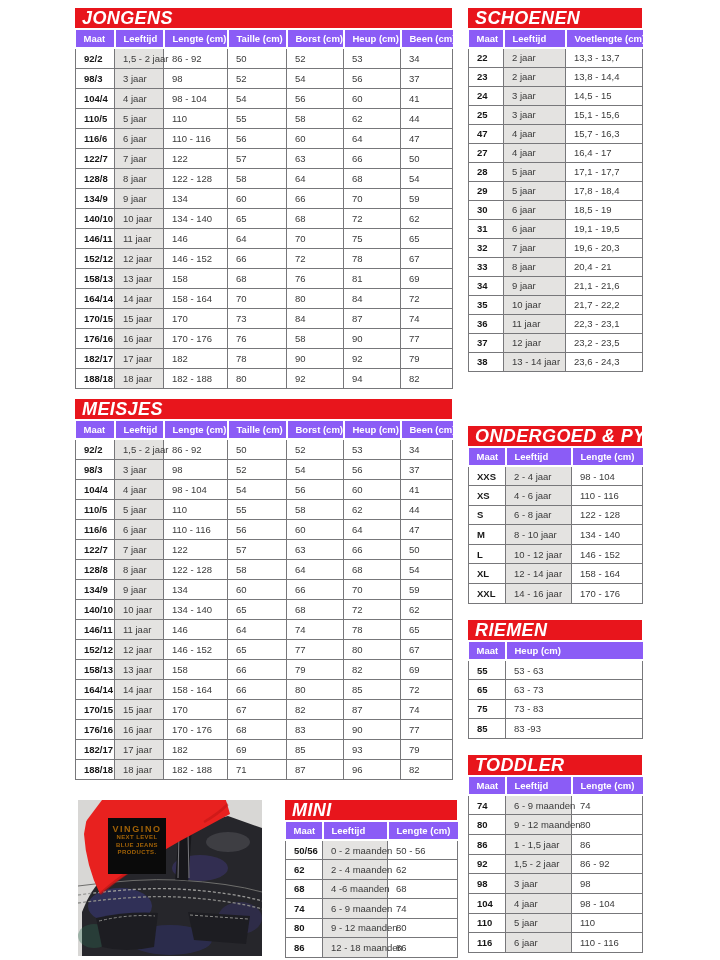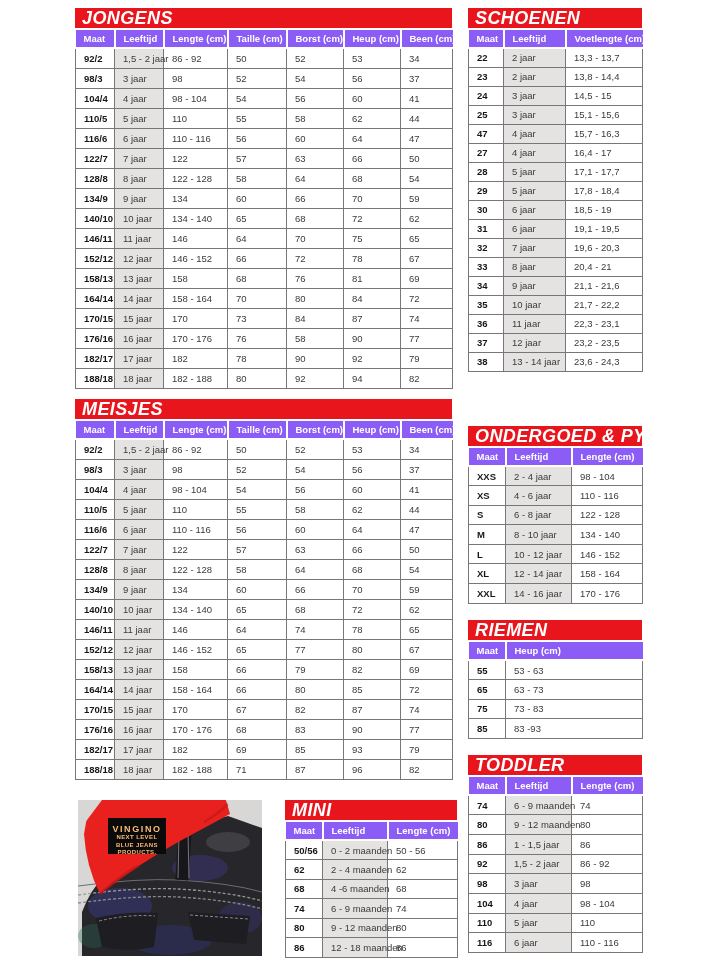--- a/index.html
+++ b/index.html
@@ -52,22 +52,22 @@
   #t-meisjes   { left:75px;  top:399px; width:377px; }
   #t-ondergoed { left:468px; top:426px; width:174px; }
   #t-riemen    { left:468px; top:620px; width:174px; }
   #t-toddler   { left:468px; top:755px; width:174px; }
   #t-mini      { left:285px; top:800px; width:172px; }
 
   
   #jeans { position:absolute; left:78px; top:800px; width:184px; height:156px; overflow:hidden; }
   #jeans svg { display:block; width:100%; height:100%; }
   .vingino-label {
-    position:absolute; left:30px; top:18px; width:58px; height:36px;
-    background:#0a0a0a; color:#fdba74; text-align:center; padding-top:6px;
+    position:absolute; left:30px; top:18px; width:58px; height:56px;
+    background:#0a0a0a; color:#a16207; text-align:center; padding-top:6px;
   }
   .vingino-label .brand { font-size:9px; font-weight:bold; letter-spacing:1.6px; line-height:10px; }
   .vingino-label .line  { font-size:6px; font-weight:bold; letter-spacing:.4px; line-height:7.5px; margin-top:0; }
   .vingino-label .line:first-of-type { margin-top:3px; }
 </style>
 </head>
 <body>
 
 <div class="page">
 

